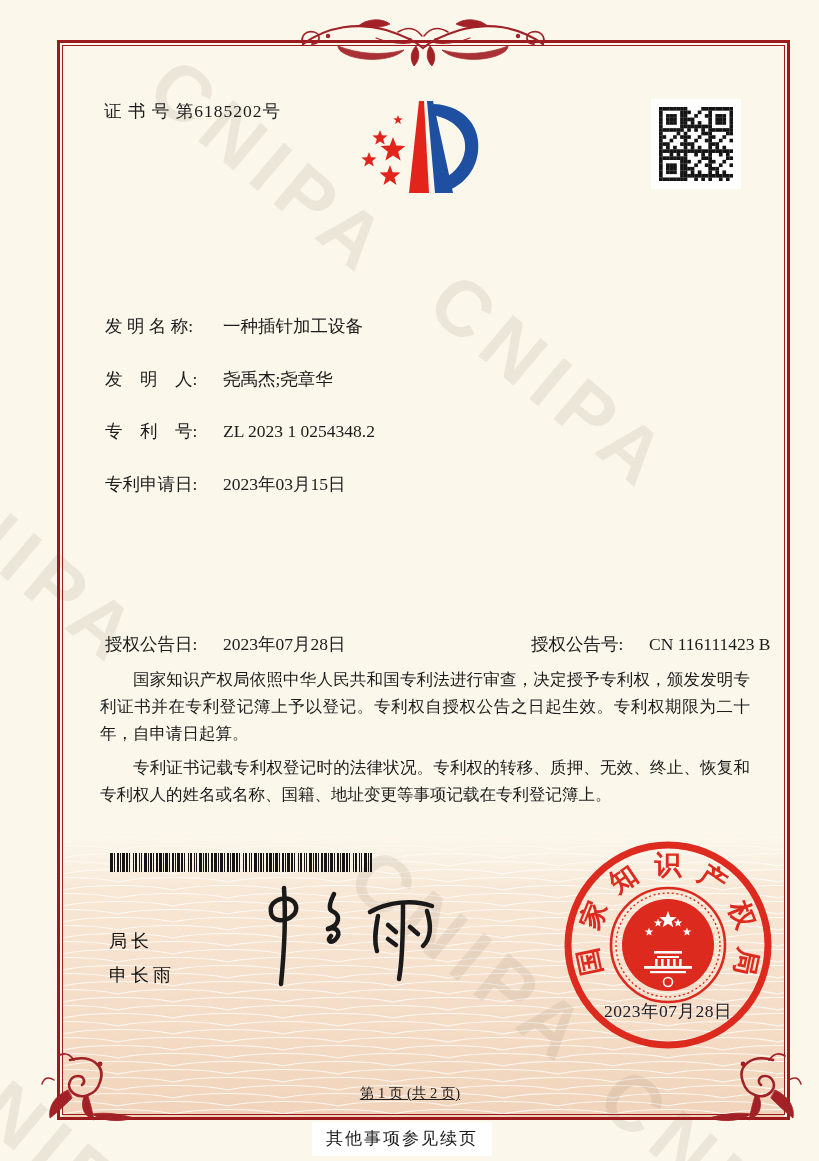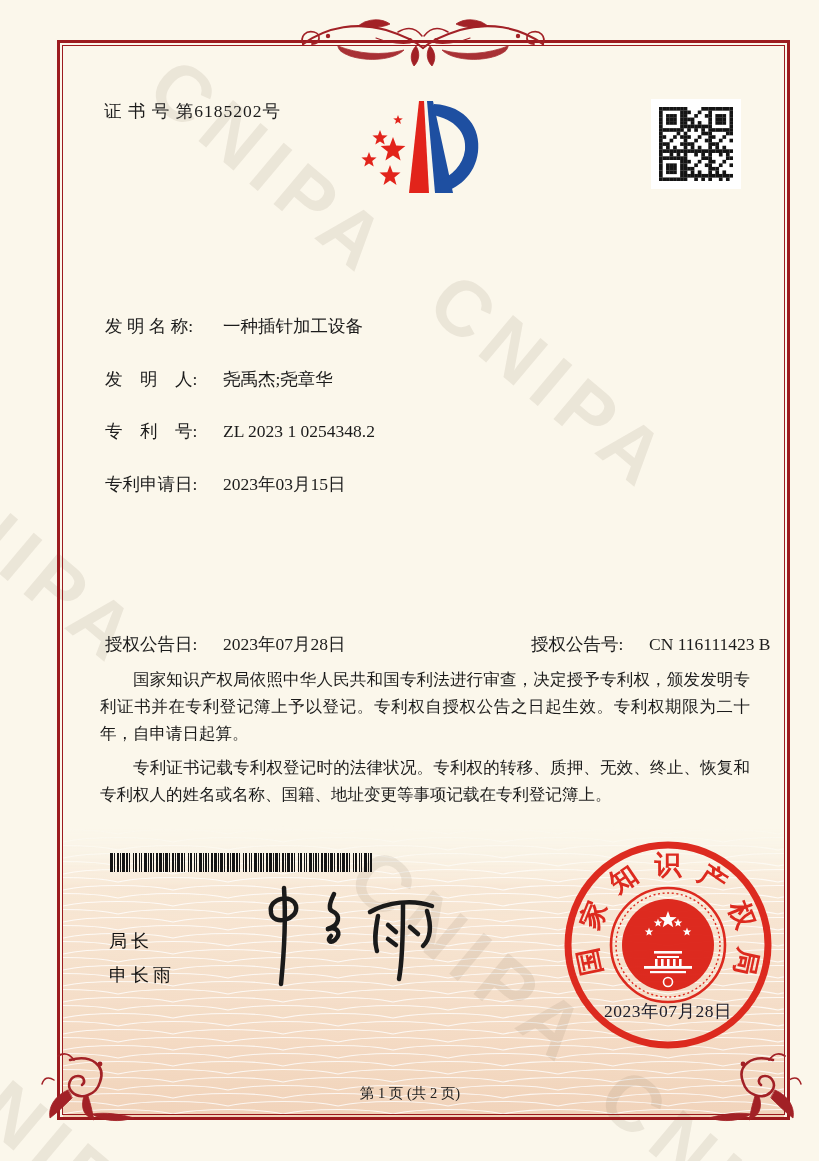--- a/index.html
+++ b/index.html
@@ -47,21 +47,21 @@
                font-family:"Liberation Sans","DejaVu Sans",sans-serif;letter-spacing:4px;}
   .role{top:929px;}
   .dname{top:963px;}
   .sig{position:absolute;left:235px;top:880px;width:210px;height:112px;z-index:6;}
 
   .seal{position:absolute;left:558px;top:835px;width:220px;height:220px;z-index:6;opacity:0.96;}
   .sealdate{position:absolute;left:558px;top:999px;width:220px;z-index:7;text-align:center;
             font-size:17.5px;color:#20202d;letter-spacing:0.5px;}
 
   .pageinfo{position:absolute;left:40px;top:1084px;width:740px;z-index:3;text-align:center;
-            font-size:14.5px;color:#222;}
+            font-size:14.5px;color:#222;text-decoration:underline;}
   .contnote{position:absolute;left:312px;top:1122px;width:180px;height:34px;z-index:6;background:#fff;
             text-align:center;font-size:17px;color:#1b1b1b;line-height:34px;letter-spacing:2px;}
 </style>
 </head>
 <body>
 
 <div class="page">
 
   <span class="wm" style="left:-190px;top:-165px">CNIPA</span>
   <span class="wm" style="left:190px;top:40px">CNIPA</span>
@@ -658,13 +658,14 @@
       <text x="188.3" y="126.6" fill="#DC2318" font-size="27" font-weight="bold" text-anchor="middle" dominant-baseline="central" transform="rotate(102 188.3 126.6)">局</text>
       <path d="M110.0,76.0L112.2,81.9L118.6,82.2L113.6,86.2L115.3,92.3L110.0,88.8L104.7,92.3L106.4,86.2L101.4,82.2L107.8,81.9Z" fill="#fff"></path>
       <path d="M91.0,92.5L92.1,95.5L95.3,95.6L92.8,97.6L93.6,100.6L91.0,98.9L88.4,100.6L89.2,97.6L86.7,95.6L89.9,95.5Z" fill="#fff"></path>
       <path d="M100.0,83.5L101.1,86.5L104.3,86.6L101.8,88.6L102.6,91.6L100.0,89.9L97.4,91.6L98.2,88.6L95.7,86.6L98.9,86.5Z" fill="#fff"></path>
       <path d="M120.0,83.5L121.1,86.5L124.3,86.6L121.8,88.6L122.6,91.6L120.0,89.9L117.4,91.6L118.2,88.6L115.7,86.6L118.9,86.5Z" fill="#fff"></path>
       <path d="M129.0,92.5L130.1,95.5L133.3,95.6L130.8,97.6L131.6,100.6L129.0,98.9L126.4,100.6L127.2,97.6L124.7,95.6L127.9,95.5Z" fill="#fff"></path>
     </svg>
   <div class="sealdate">2023年07月28日</div>
 
   <div class="pageinfo">第 1 页 (共 2 页)</div>
+  <div class="contnote">其他事项参见续页</div>
 </div>
 
 </body></html>

